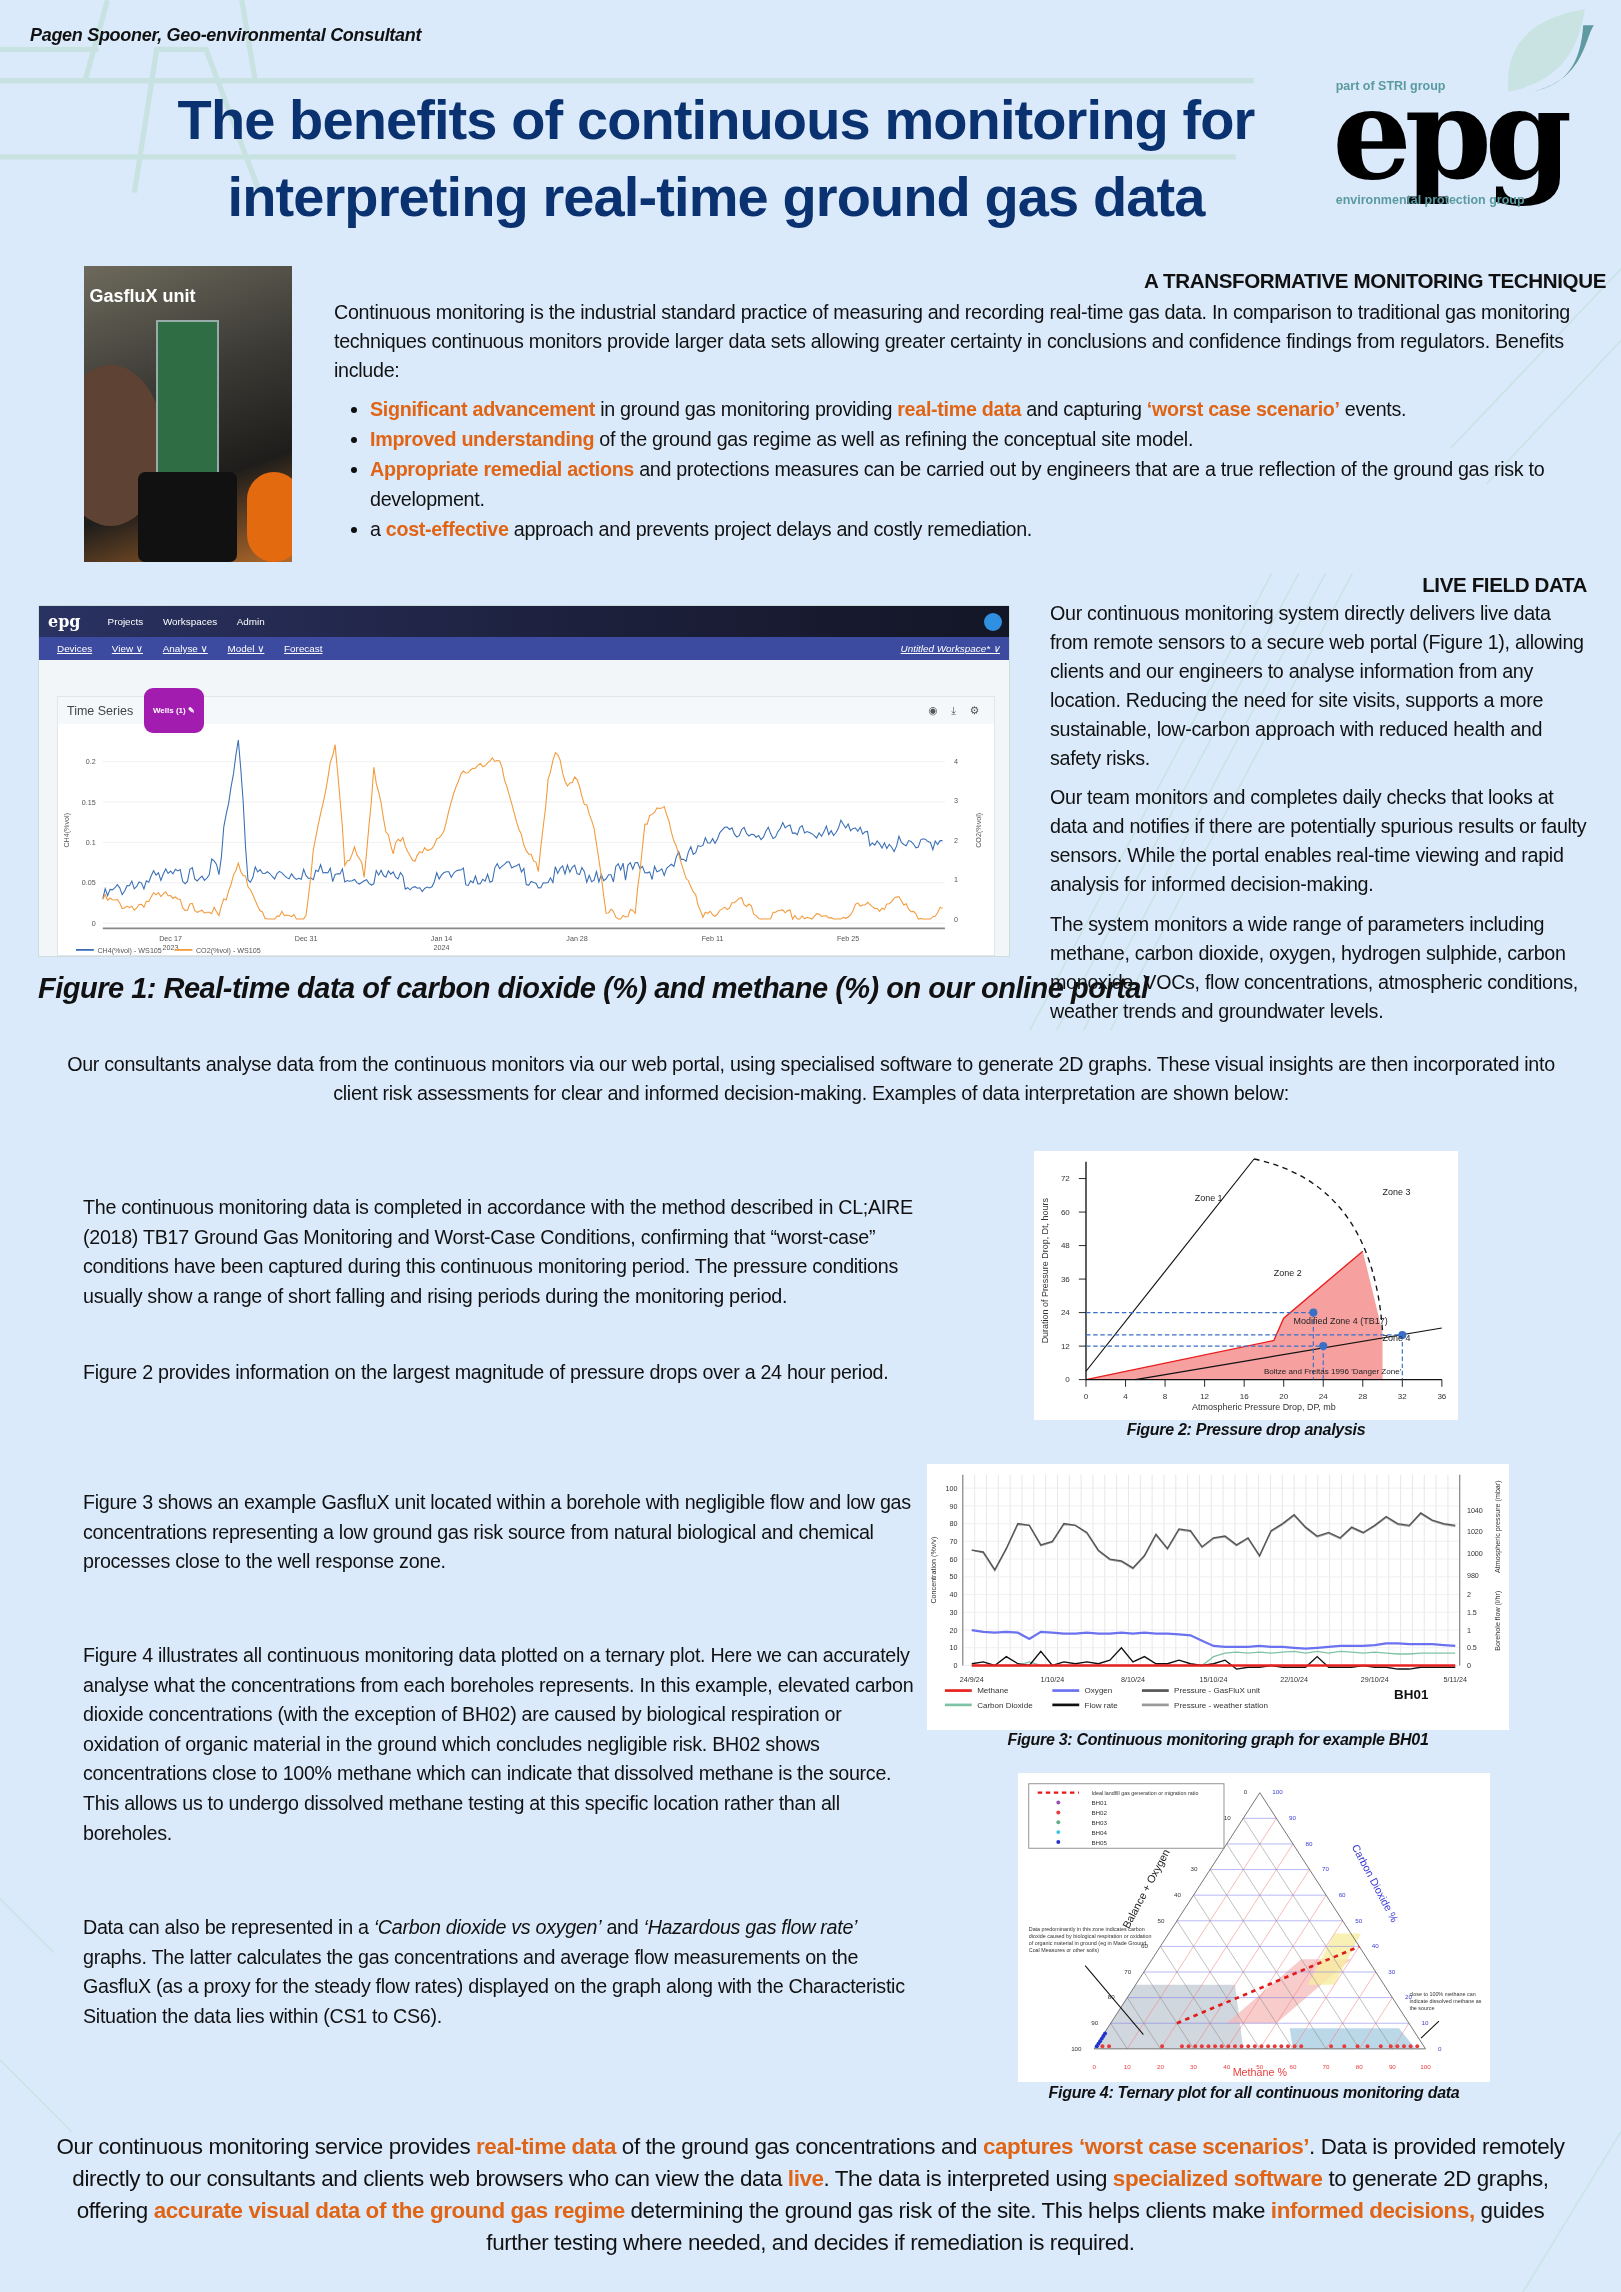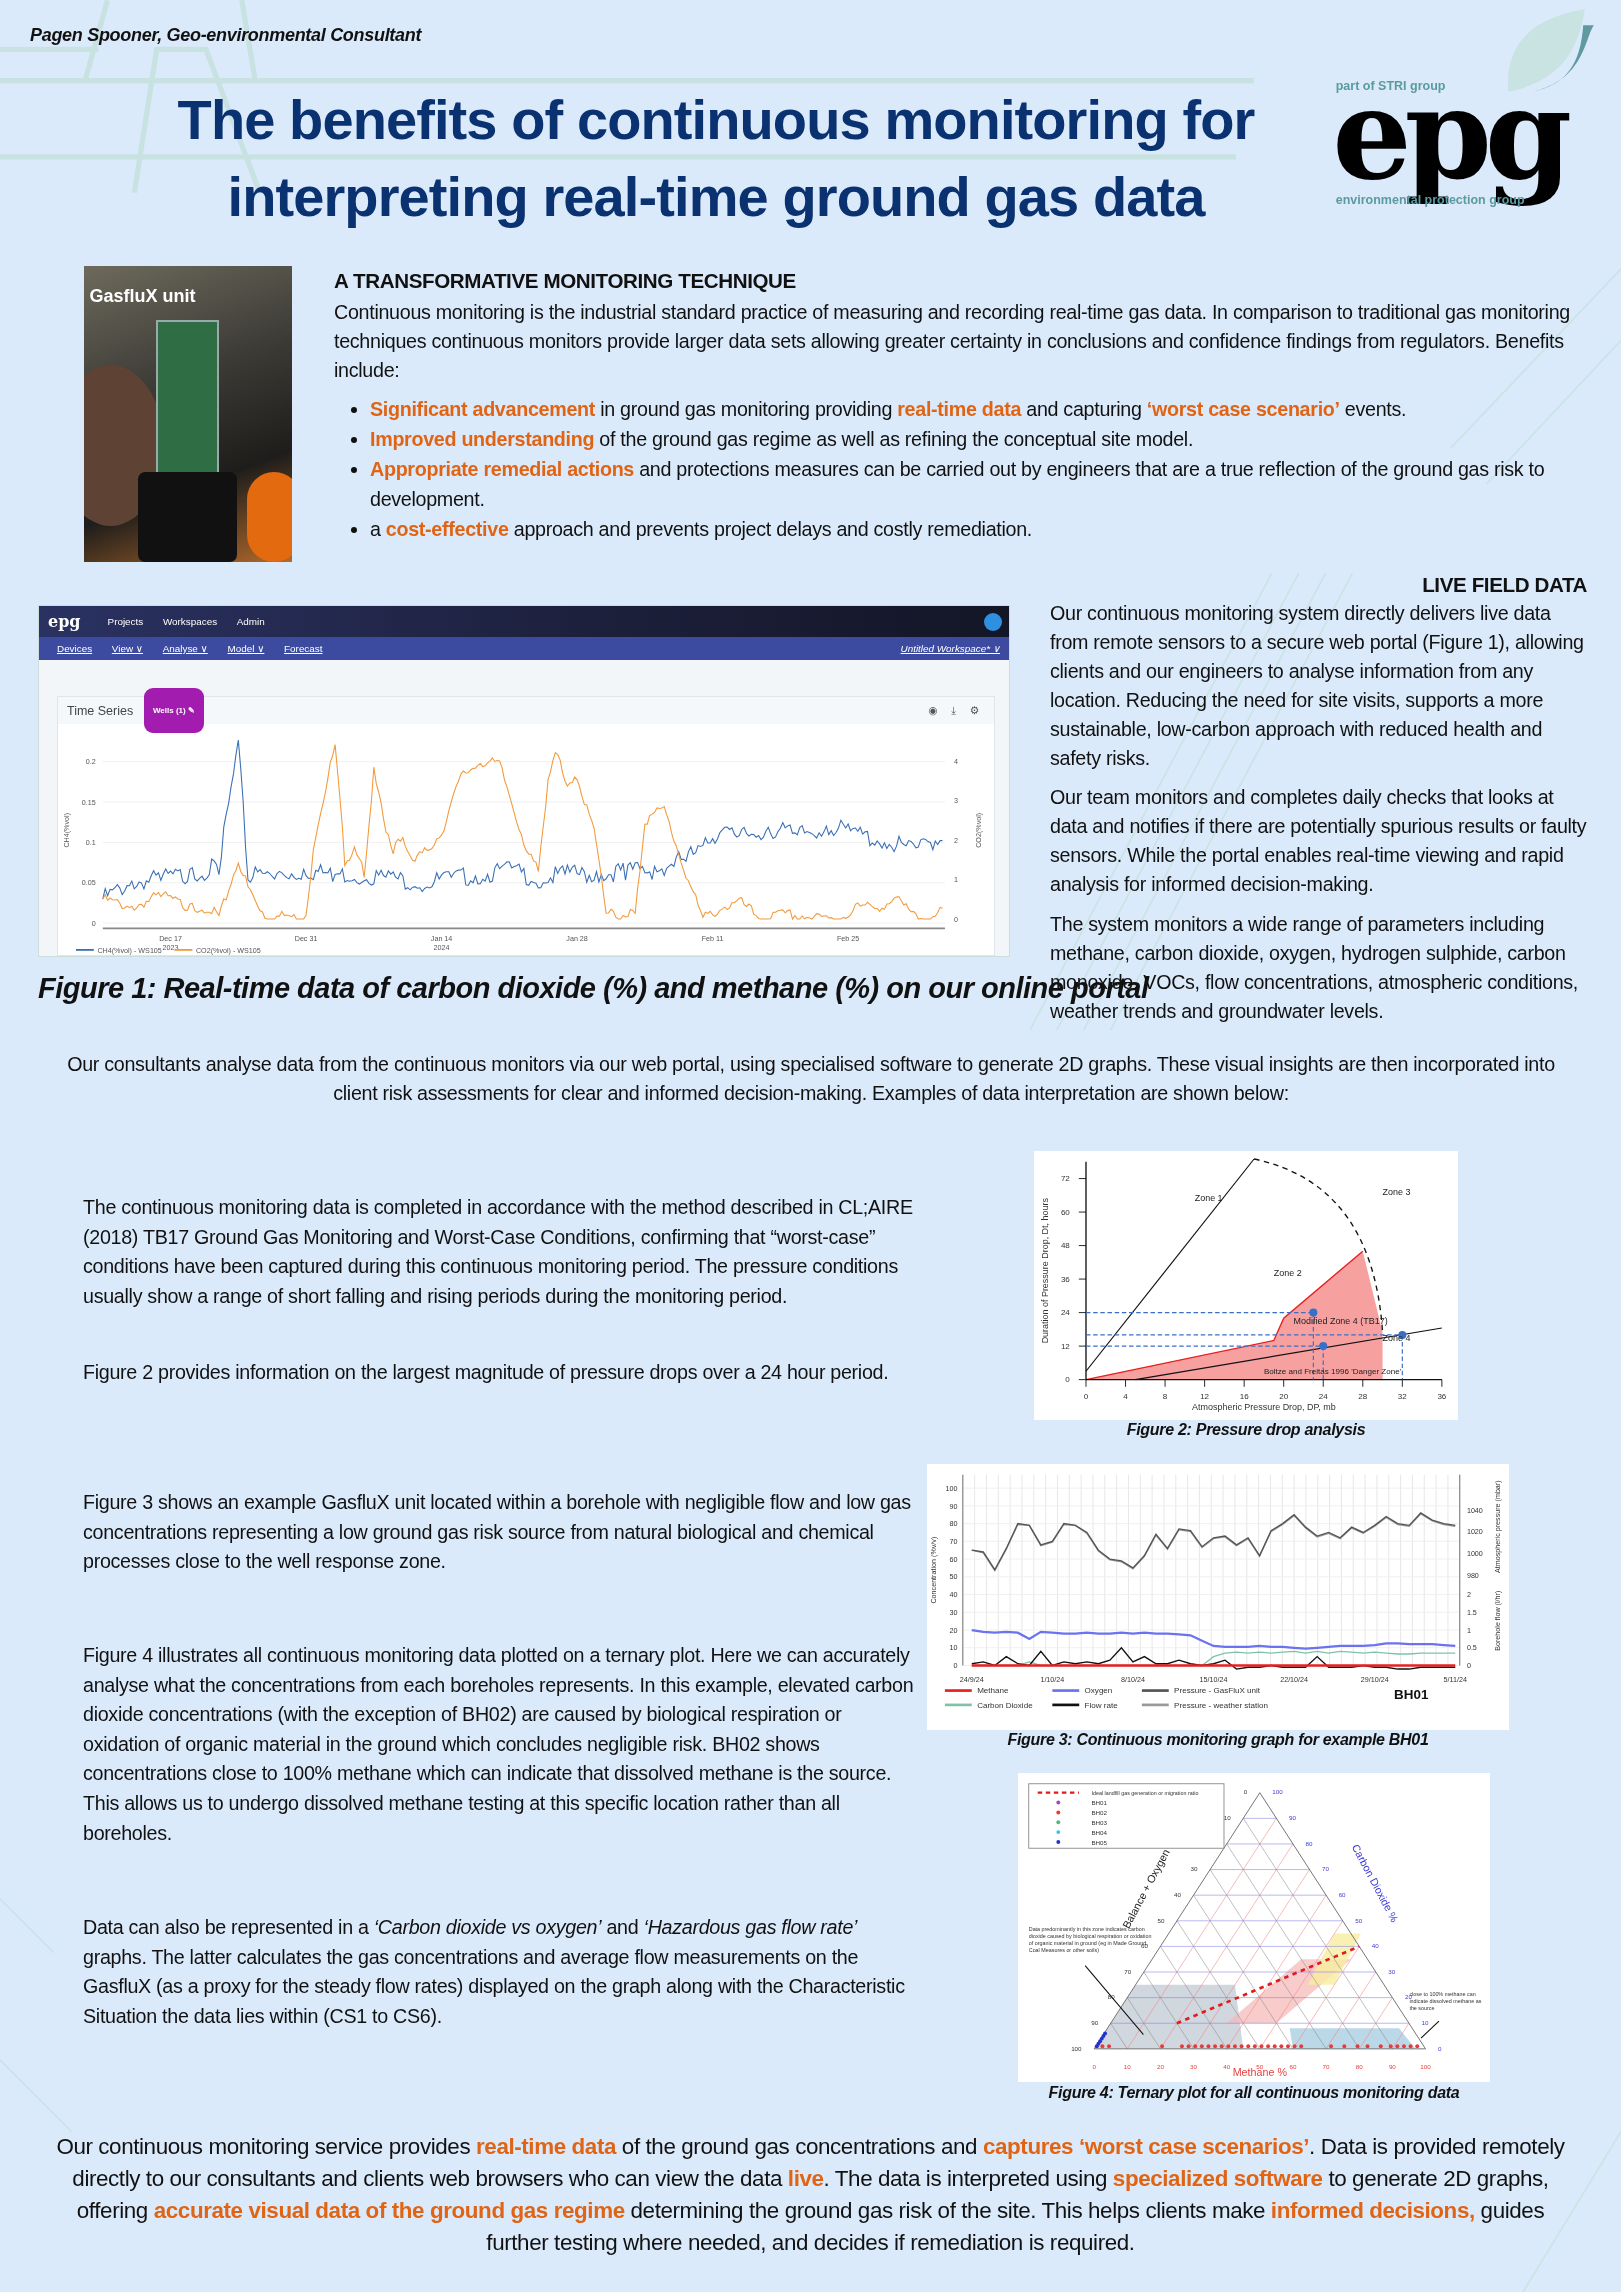--- a/index.html
+++ b/index.html
@@ -22,21 +22,21 @@
   .logo svg { position: absolute; left: 170px; top: 0; }
 
   .photo { left: 84px; top: 266px; width: 208px; height: 296px; background: linear-gradient(160deg,#6d6a5c 0%,#3b3a35 40%,#1e1d1b 70%,#b36a2a 100%); overflow: hidden; }
   .photo .label { position: absolute; left: 5.4px; top: 19.7px; color: #fff; font-weight: bold; font-size: 18px; }
   .photo .board { position: absolute; left: 72px; top: 54px; width: 63px; height: 161px; background: #2f6d45; border: 2.7px solid #9aa; }
   .photo .lid { position: absolute; left: -27px; top: 99px; width: 107px; height: 161px; border-radius: 50%; background: #5e4334; }
   .photo .body { position: absolute; left: 54px; top: 206px; width: 99px; height: 90px; background: #111; border-radius: 7.2px; }
   .photo .hand { position: absolute; right: -9px; top: 206px; width: 54px; height: 90px; background: #e46a10; border-radius: 27px; }
 
   .sec1 { left: 334px; top: 269px; width: 1272px; }
-  .h-sec { font-weight: bold; font-size: 20.6px; letter-spacing: -0.4px; }
+  .h-sec { font-weight: bold; font-size: 20.6px; letter-spacing: -0.4px; text-align: right; }
   .para { font-size: 19.7px; line-height: 29px; letter-spacing: -0.3px; }
   .hl { color: #e06414; font-weight: bold; }
   ul.bul { margin-top: 9px; padding-left: 36px; font-size: 19.7px; line-height: 30px; letter-spacing: -0.3px; }
 
   .portal { left: 38px; top: 605px; width: 972px; height: 352px; background: #f3f6f9; border: 0.9px solid #cdd; overflow: hidden; }
   .topbar { height: 31px; background: linear-gradient(90deg,#2a3262,#1c1f3a 60%,#131626); display: flex; align-items: center; padding-left: 9px; color: #fff; font-size: 9.9px; }
   .topbar .mini-logo { font-family: "DejaVu Serif", serif; font-weight: bold; font-size: 16px; margin-right: 27px; }
   .topbar span.nav { margin-right: 19.7px; }
   .topbar .user { margin-left: auto; margin-right: 7.2px; width: 18px; height: 18px; border-radius: 50%; background: #2f8fe0; }
   .subbar { height: 23px; background: #3c4b9f; display: flex; align-items: center; padding-left: 18px; color: #fff; font-size: 9.9px; text-decoration: underline; }

